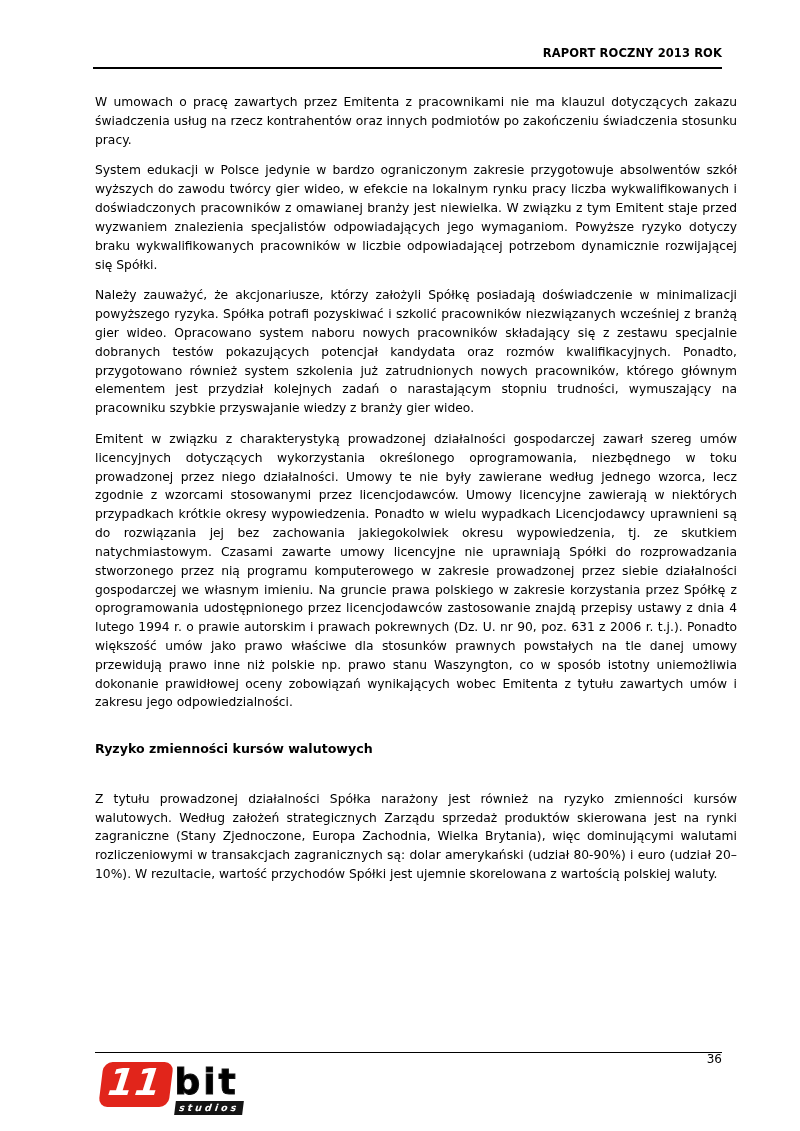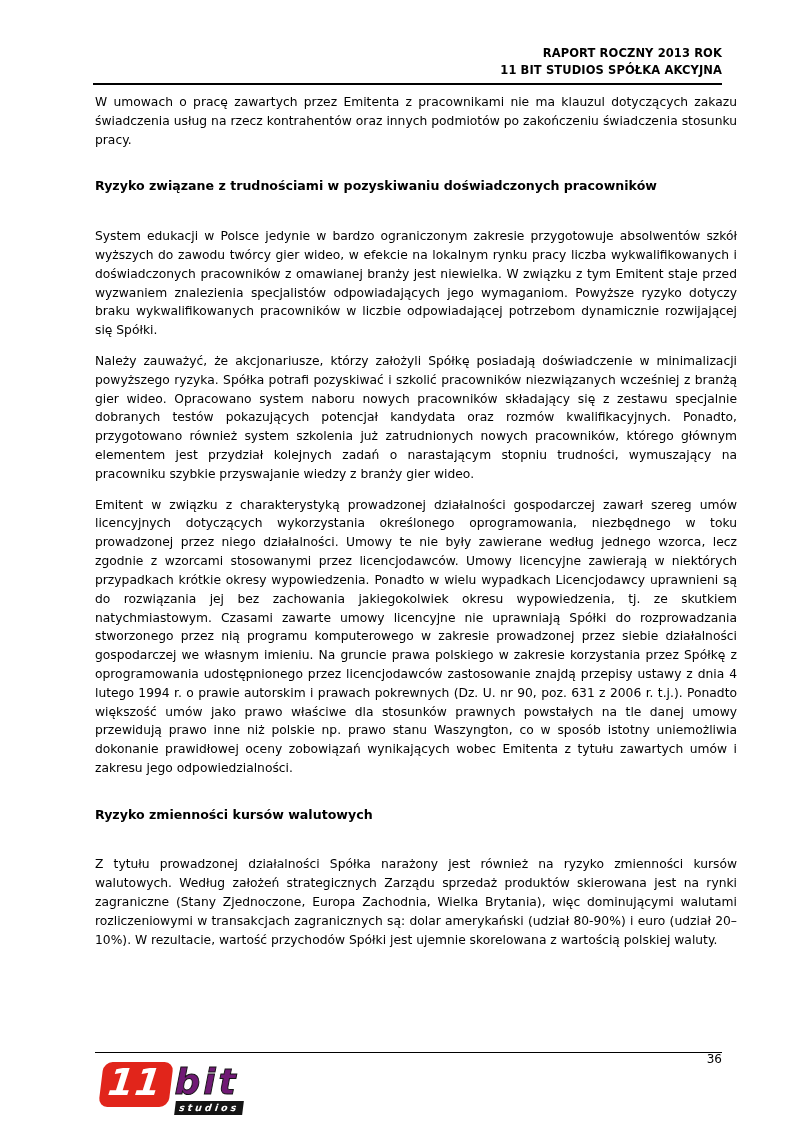--- a/index.html
+++ b/index.html
@@ -97,24 +97,23 @@
     letter-spacing: 1px;
     line-height: 1.1;
     display: inline-block;
   }
   .logo-right {
     display: flex;
     flex-direction: column;
     align-items: stretch;
   }
   .logo-bit {
-    color: #701a75;
+    color: #000000;
     font-size: 36px;
     font-weight: bold;
-    font-style: italic;
     letter-spacing: 3px;
     line-height: 1.0;
     padding-top: 2px;
     -webkit-text-stroke: 1px #141414;
   }
   .logo-studios {
     background: #141414;
     color: #ffffff;
     font-size: 9.5px;
     font-weight: bold;
@@ -127,29 +126,27 @@
   }
 </style>
 </head>
 <body>
 
 <div class="page">
 
   <div class="header">
     <div class="header-text">
       <div>RAPORT ROCZNY 2013 ROK</div>
-      <div>11 BIT STUDIOS SPÓŁKA AKCYJNA</div>
     </div>
     <div class="header-rule"></div>
   </div>
 
   <div class="content">
     <p class="para">W umowach o pracę zawartych przez Emitenta z pracownikami nie ma klauzul dotyczących zakazu świadczenia usług na rzecz kontrahentów oraz innych podmiotów po zakończeniu świadczenia stosunku pracy.</p>
 
-    <h2 class="heading">Ryzyko związane z trudnościami w pozyskiwaniu doświadczonych pracowników</h2>
 
     <p class="para">System edukacji w Polsce jedynie w bardzo ograniczonym zakresie przygotowuje absolwentów szkół wyższych do zawodu twórcy gier wideo, w efekcie na lokalnym rynku pracy liczba wykwalifikowanych i doświadczonych pracowników z omawianej branży jest niewielka. W związku z tym Emitent staje przed wyzwaniem znalezienia specjalistów odpowiadających jego wymaganiom. Powyższe ryzyko dotyczy braku wykwalifikowanych pracowników w liczbie odpowiadającej potrzebom dynamicznie rozwijającej się Spółki.</p>
 
     <p class="para">Należy zauważyć, że akcjonariusze, którzy założyli Spółkę posiadają doświadczenie w minimalizacji powyższego ryzyka. Spółka potrafi pozyskiwać i szkolić pracowników niezwiązanych wcześniej z branżą gier wideo. Opracowano system naboru nowych pracowników składający się z zestawu specjalnie dobranych testów pokazujących potencjał kandydata oraz rozmów kwalifikacyjnych. Ponadto, przygotowano również system szkolenia już zatrudnionych nowych pracowników, którego głównym elementem jest przydział kolejnych zadań o narastającym stopniu trudności, wymuszający na pracowniku szybkie przyswajanie wiedzy z branży gier wideo.</p>
 
 
     <p class="para">Emitent w związku z charakterystyką prowadzonej działalności gospodarczej zawarł  szereg umów licencyjnych dotyczących wykorzystania określonego oprogramowania, niezbędnego w toku prowadzonej przez niego działalności. Umowy te nie były zawierane według jednego wzorca, lecz zgodnie z wzorcami stosowanymi przez licencjodawców. Umowy licencyjne zawierają w niektórych przypadkach krótkie okresy wypowiedzenia. Ponadto w wielu wypadkach Licencjodawcy uprawnieni są do rozwiązania jej bez zachowania jakiegokolwiek okresu wypowiedzenia, tj. ze skutkiem natychmiastowym. Czasami zawarte umowy licencyjne nie uprawniają Spółki do rozprowadzania stworzonego przez nią programu komputerowego w zakresie prowadzonej przez siebie działalności gospodarczej we własnym imieniu. Na gruncie prawa polskiego w zakresie korzystania przez Spółkę z oprogramowania udostępnionego przez licencjodawców zastosowanie znajdą przepisy ustawy z dnia 4 lutego 1994 r. o prawie autorskim i prawach pokrewnych (Dz. U. nr 90, poz. 631 z 2006 r. t.j.). Ponadto większość umów jako prawo właściwe dla stosunków prawnych powstałych na tle danej umowy przewidują prawo inne niż polskie np.  prawo stanu Waszyngton, co w sposób istotny uniemożliwia dokonanie prawidłowej oceny zobowiązań wynikających wobec Emitenta z tytułu zawartych umów i zakresu jego odpowiedzialności.</p>
 
     <h2 class="heading">Ryzyko zmienności kursów walutowych</h2>
 

